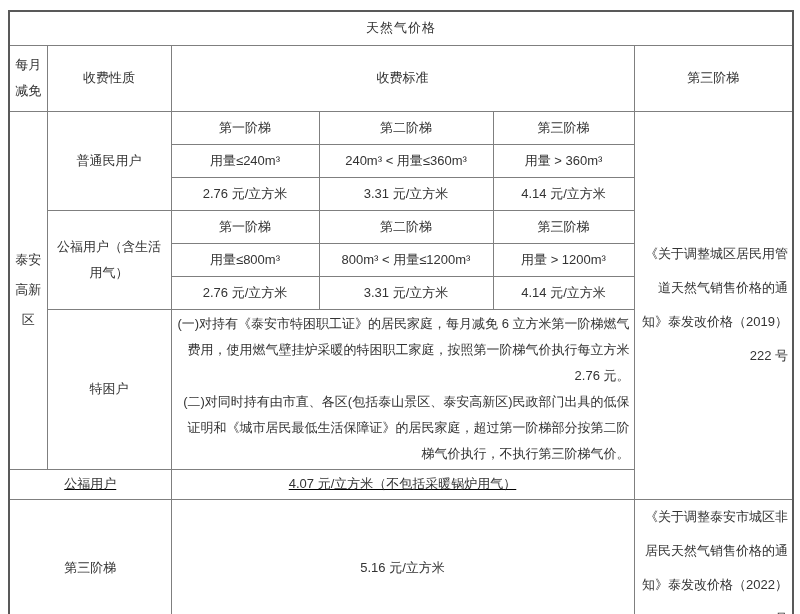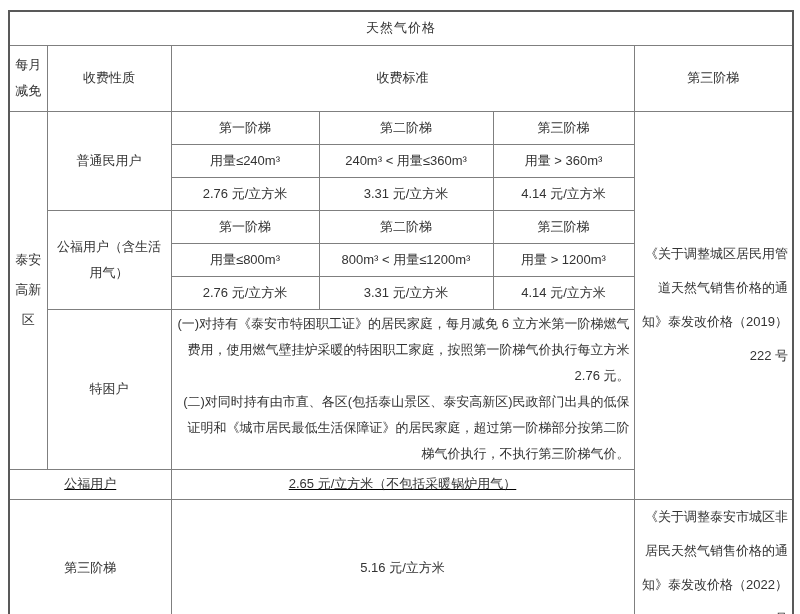--- a/index.html
+++ b/index.html
@@ -144,21 +144,21 @@
       <tr class="r-hardship">
         <td class="user-cell">特困户</td>
         <td colspan="3" class="policy-cell">
           <div>(一)对持有《泰安市特困职工证》的居民家庭，每月减免 6 立方米第一阶梯燃气费用，使用燃气壁挂炉采暖的特困职工家庭，按照第一阶梯气价执行每立方米 2.76 元。</div>
           <div>(二)对同时持有由市直、各区(包括泰山景区、泰安高新区)民政部门出具的低保证明和《城市居民最低生活保障证》的居民家庭，超过第一阶梯部分按第二阶梯气价执行，不执行第三阶梯气价。</div>
         </td>
       </tr>
 
       <tr class="r-welfare">
         <td colspan="2" class="left">公福用户</td>
-        <td colspan="3" class="left">2.65 元/立方米（不包括采暖锅炉用气）</td>
+        <td colspan="3" class="left">4.07 元/立方米（不包括采暖锅炉用气）</td>
       </tr>
 
       <tr class="r-nonres">
         <td colspan="2" class="left">第三阶梯</td>
         <td colspan="3" class="left">5.16 元/立方米</td>
         <td class="doc-cell">《关于调整泰安市城区非居民天然气销售价格的通知》泰发改价格（2022）196 号</td>
       </tr>
     </tbody>
   </table>
 </div>

